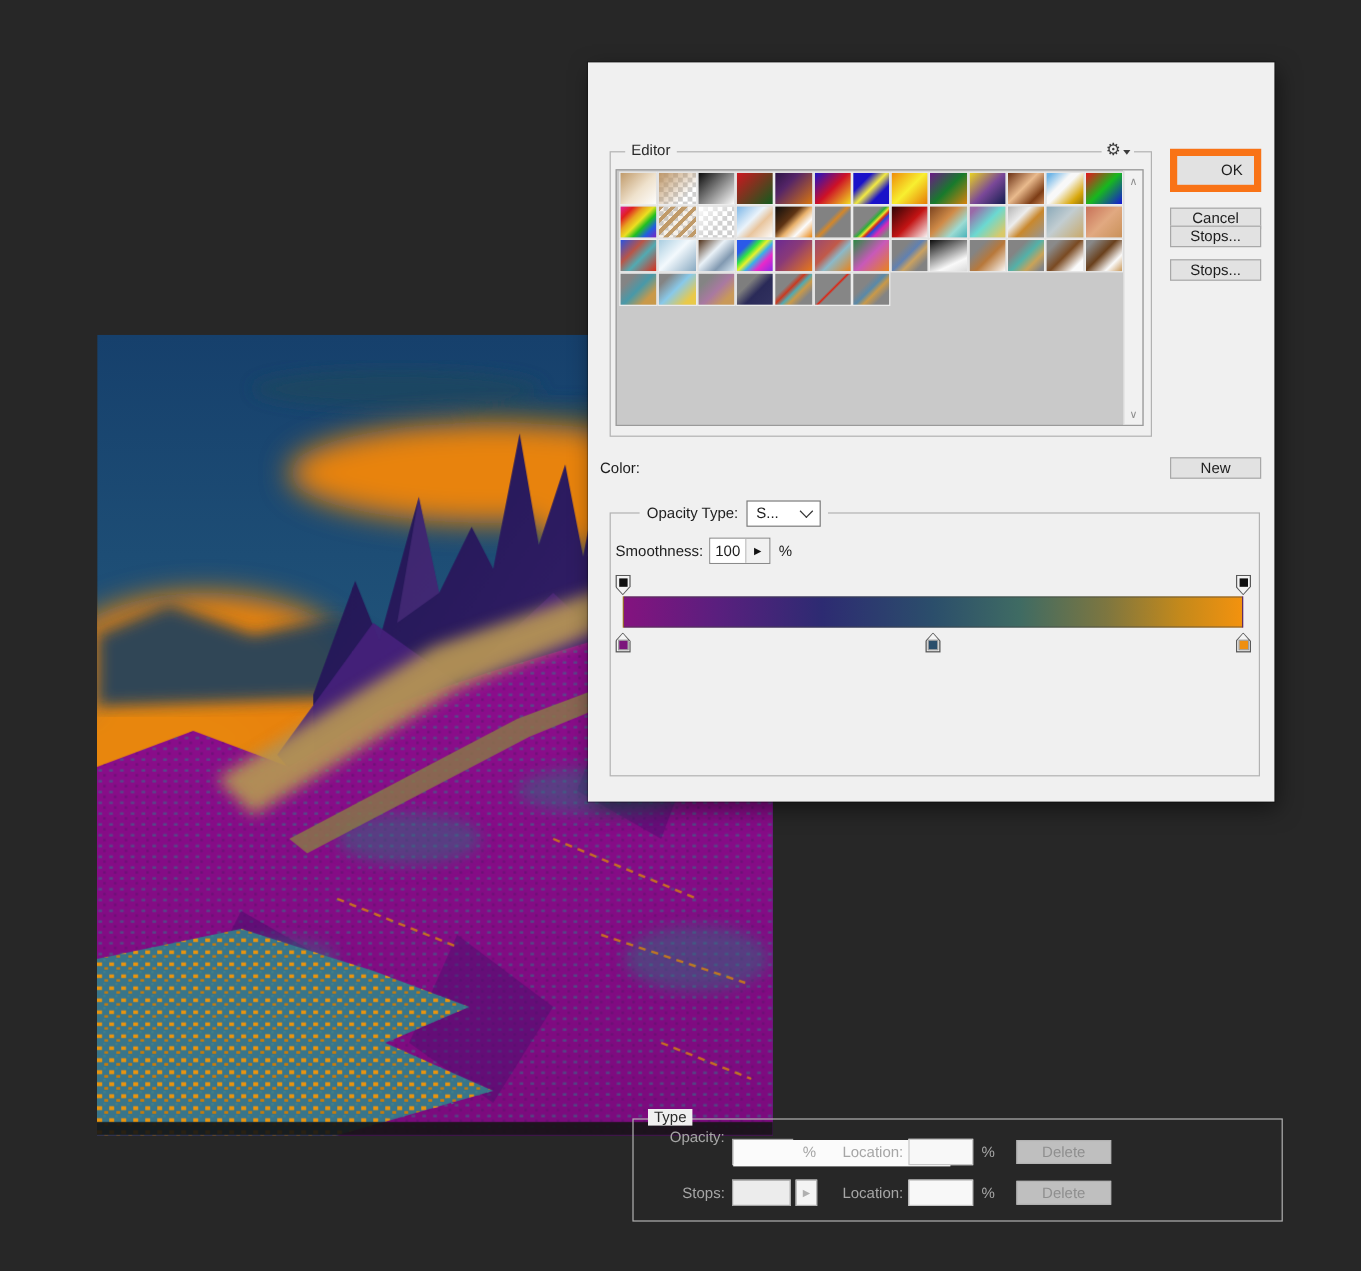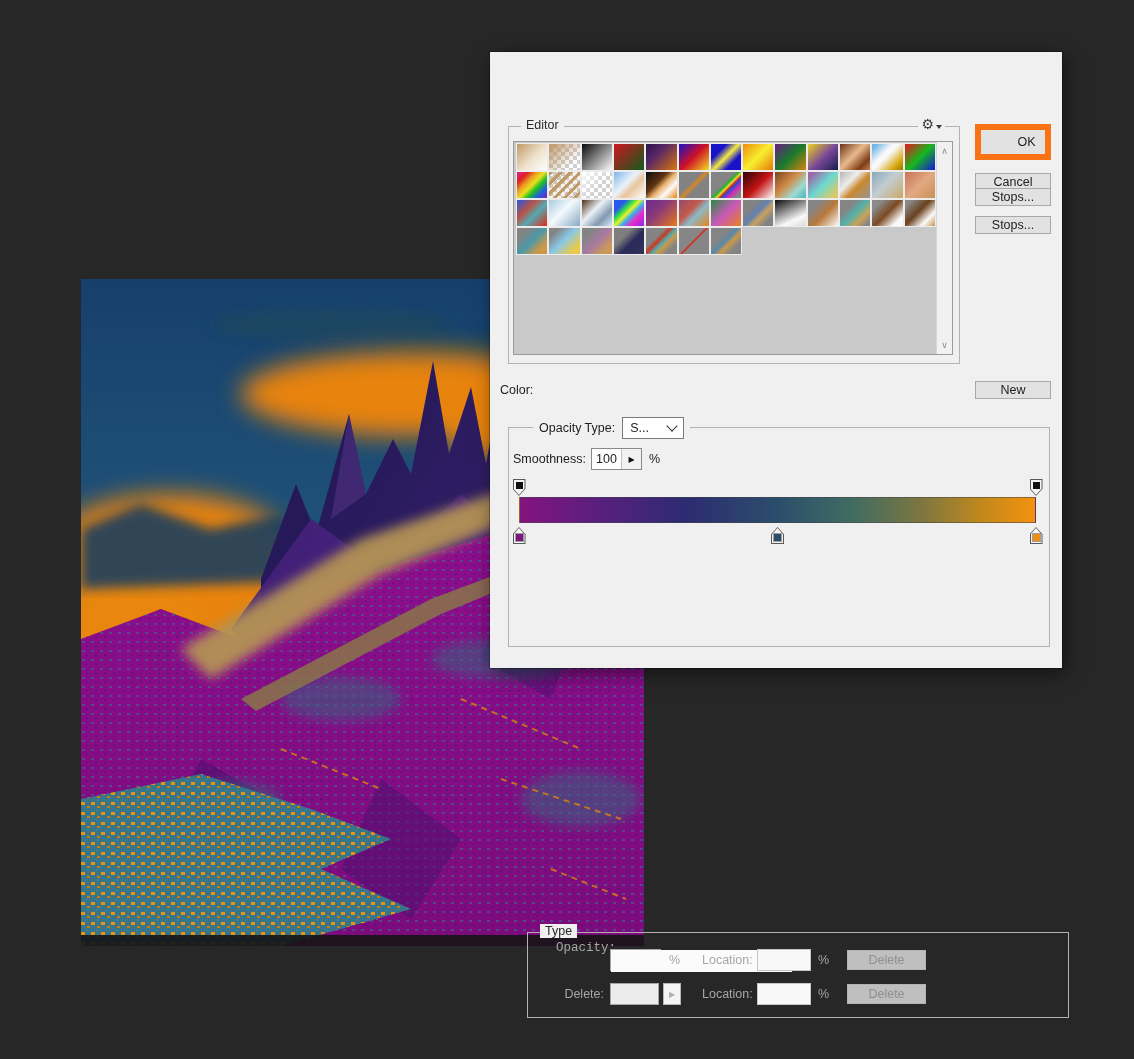--- a/index.html
+++ b/index.html
@@ -66,21 +66,21 @@
   .shell,.shell2{position:absolute;inset:0;background:#5a5a5a;}
   .shell{clip-path:polygon(0 0,100% 0,100% 58%,50% 100%,0 58%);}
   .shell2{clip-path:polygon(50% 0,100% 42%,100% 100%,0 100%,0 42%);}
   .shell::after,.shell2::after{content:"";position:absolute;left:1px;top:1px;right:1px;bottom:1px;background:#f4f4f4;clip-path:inherit;}
   .sq{position:absolute;left:3px;top:3px;width:7px;height:7px;background:#101010;z-index:2;}
   .sq2{position:absolute;left:3px;top:7px;width:7px;height:7px;z-index:2;outline:1px solid rgba(0,0,0,.35);}
   
   #gb-stops{left:18px;top:504px;width:540px;height:84px;}
   .dim{color:#a6a6a6;}
   .lbl-r{text-align:right;display:inline-block;}
-  #opac-lbl{left:28px;top:8px;width:48px;font-family:Liberation Mono, monospace;}
+  #opac-lbl{left:28px;top:8px;width:48px;}
   #opac-ctl{left:82px;top:16px;width:51px;height:22px;border:1px solid #a5a5a5;background:#fff;}
   .ghostfield{background:#fbfbfb;height:100%;border:none;flex:1;}
   #opac-pct{left:141px;top:20px;}
   .loc-lbl{left:174px;width:50px;}
   .loc-inp{left:229px;width:54px;height:22px;border:1px solid #c6c6c6;background:#f8f8f8;box-sizing:border-box;}
   .loc-pct{left:290px;}
   .del-btn{left:319px;width:79px;height:20px;background:#bfbfbf;border:1px solid #b3b3b3;color:#8f8f8f;
     display:flex;align-items:center;justify-content:center;box-sizing:border-box;}
   #color-lbl{left:28px;top:54px;width:48px;}
   #color-swatch{left:82px;top:50px;width:49px;height:22px;border:1px solid #a5a5a5;background:#ececec;box-sizing:border-box;}
@@ -296,21 +296,21 @@
         <div class="spinbtn">
           <span>▶</span>
         </div>
       </div>
       <span id="opac-pct" class="abs dim">%</span>
       <span class="abs dim lbl-r loc-lbl" style="top:20px;">Location:</span>
       <input class="abs loc-inp" style="top: 16px;" type="text" value="">
       <span class="abs dim loc-pct" style="top:20px;">%</span>
       <div class="abs del-btn" style="top:17px;">Delete</div>
 
-      <span id="color-lbl" class="abs dim lbl-r">Delete:</span>
+      <span id="color-lbl" class="abs dim lbl-r">Stops:</span>
       <div id="color-swatch" class="abs"></div>
       <div id="color-arrow" class="abs">
         <span>▶</span>
       </div>
       <span class="abs dim lbl-r loc-lbl" style="top:54px;">Location:</span>
       <input class="abs loc-inp" style="top: 50px;" type="text" value="">
       <span class="abs dim loc-pct" style="top:54px;">%</span>
       <div class="abs del-btn" style="top:51px;">Delete</div>
     </div>
   </div>

